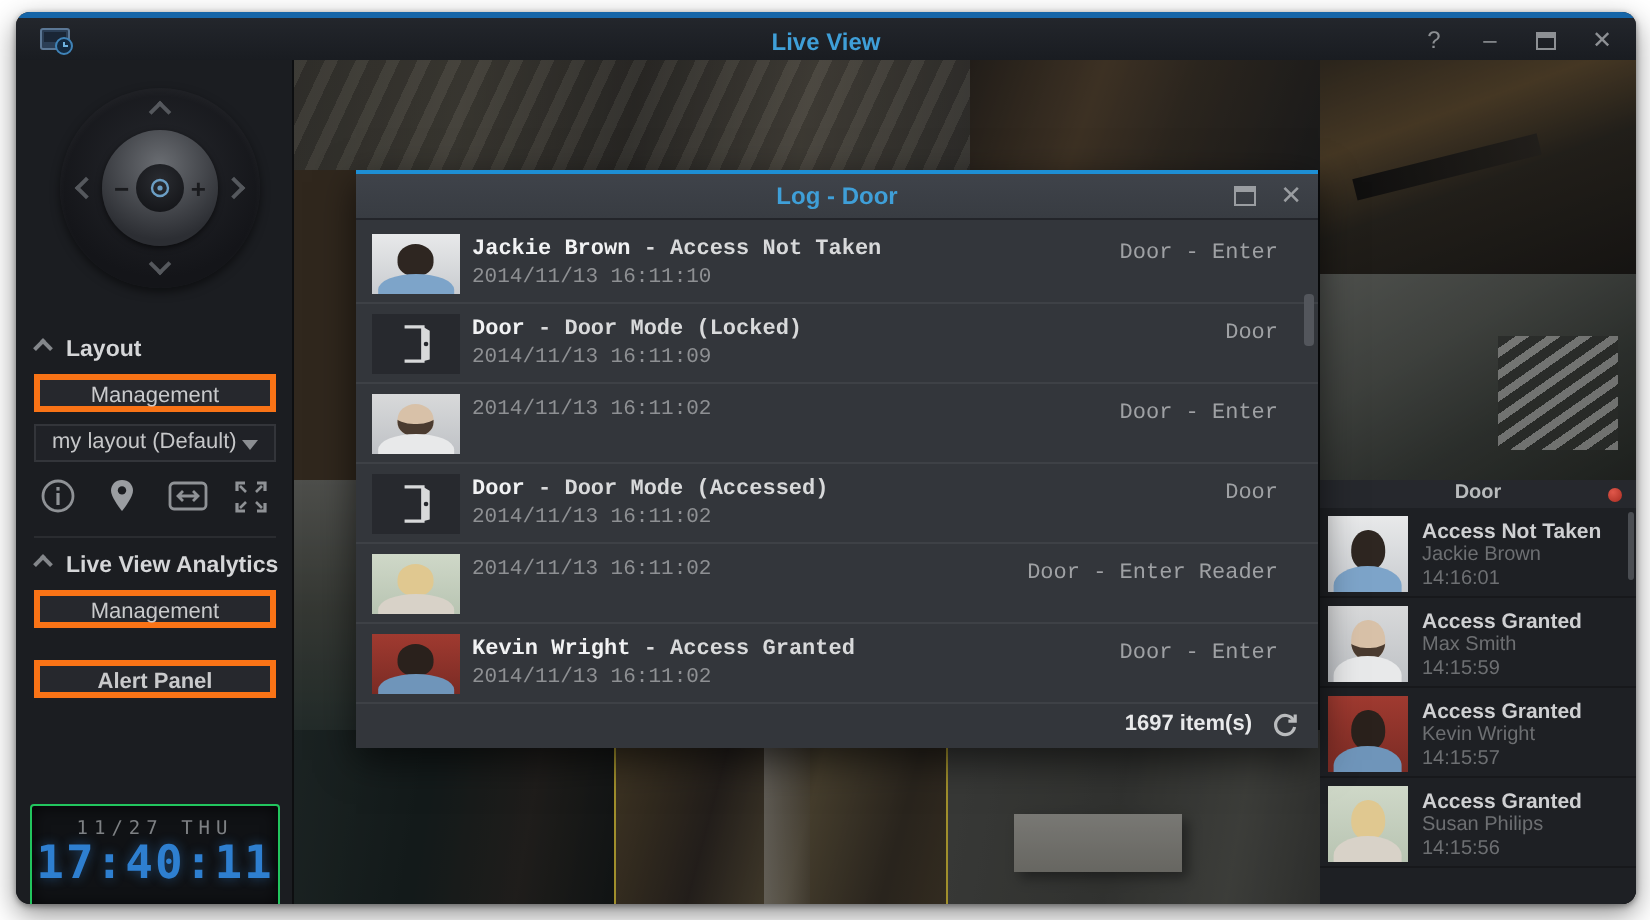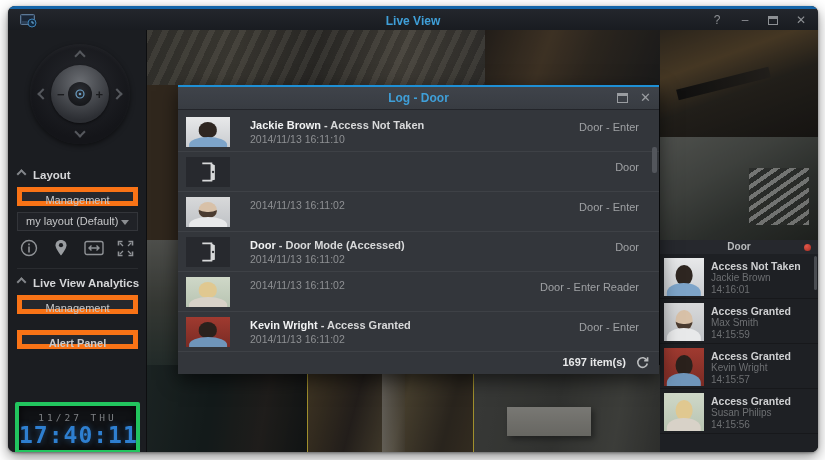--- a/index.html
+++ b/index.html
@@ -37,31 +37,31 @@
   .chev-left  { left:9px;  top:46px; transform:rotate(45deg); }
   .chev-right { right:9px; top:46px; transform:rotate(-135deg); }
   .zoomsign { position:absolute; top:22px; color:#111; font-weight:bold; font-size:13px; color:#1a1b1e; }
   .zoomsign.minus { left:6px; }
   .zoomsign.plus { right:6px; }
 
   .sec-head { position:absolute; left:10px; display:flex; align-items:center; gap:8px;
     color:#d5d6d8; font-size:11.5px; font-weight:bold; }
   .sec-chev { width:7px; height:7px; border-left:2px solid #84878b; border-bottom:2px solid #84878b; transform:rotate(135deg) translate(-1px,1px); }
   .side-btn { position:absolute; left:9px; width:121px; height:19px; background:#26282d;
-    border:5px solid #f97316; color:#c9cacc; font-size:11px; text-align:center; line-height:17px; cursor:default; }
+    border:3px solid #f97316; color:#c9cacc; font-size:11px; text-align:center; line-height:17px; cursor:default; }
   .dropdown { position:absolute; left:9px; top:182px; width:121px; height:19px; background:#202227;
     border:1px solid #33353a; color:#c6c7c9; font-size:11px; line-height:17px; padding-left:8px; }
   .dd-caret { position:absolute; right:8px; top:7px; width:0; height:0;
     border-left:4px solid transparent; border-right:4px solid transparent; border-top:5px solid #8b8e92; }
   .iconrow { position:absolute; left:9px; top:206px; width:121px; display:flex; justify-content:space-between; }
   .iconrow .ibtn { width:24px; height:24px; display:flex; align-items:center; justify-content:center; }
   .side-divider { position:absolute; left:9px; top:238px; width:121px; border-top:1px solid #2a2c30; }
 
   .clock { position:absolute; left:7px; top:372px; width:125px; height:52px;
-    background:#101215; border:4px solid #22c55e; border-radius:2px;
+    background:#101215; border:1px solid #22c55e; border-radius:2px;
     box-shadow:inset 0 0 8px rgba(0,0,0,.8); text-align:center; }
   .clock-date { margin-top:6px; color:#7e8184; font-size:9.5px; letter-spacing:3px;
     font-family:"DejaVu Sans Mono",monospace; }
   .clock-time { color:#2e7fd0; font-size:23px; font-weight:bold; letter-spacing:1px;
     font-family:"DejaVu Sans Mono",monospace; text-shadow:0 0 6px rgba(46,127,208,.45); line-height:24px; }
 
   
   .main { position:absolute; left:139px; top:24px; right:0; bottom:0; background:#0c0d0f; }
   .tile { position:absolute; overflow:hidden; }
   .t-ceiling { left:0; top:0; width:338px; height:55px;
@@ -119,21 +119,21 @@
 
   
   .modal { position:absolute; left:170px; top:79px; width:481px; height:289px;
     background:#33363b; border-top:2px solid #1e8fd5; box-shadow:0 6px 18px rgba(0,0,0,.6); }
   .m-head { position:relative; height:23px; background:linear-gradient(#3f434a,#383c42); border-bottom:1px solid #23252a; }
   .m-title { text-align:center; color:#3f9fd8; font-weight:bold; font-size:12px; line-height:22px; }
   .m-btns { position:absolute; right:8px; top:4px; display:flex; gap:12px; align-items:center; }
   .m-max { display:inline-block; width:11px; height:10px; border:1px solid #9a9da1; border-top-width:3px; }
   .m-close { color:#9a9da1; font-size:13px; line-height:13px; }
   .m-list { position:absolute; left:0; top:25px; right:0; height:240px; }
-  .m-row { position:relative; height:40px; border-bottom:1px solid #3e4146; padding:5px 18px 0 8px; display:flex; gap:20px; }
+  .m-row { position:relative; height:40px; border-bottom:1px solid #3e4146; padding:5px 18px 0 8px; display:flex; gap:6px;font-family:Liberation Mono, monospace; }
   .m-thumb { width:44px; height:30px; flex:none; }
   .m-rowtxt { padding-top:1px; }
   .m-line1 { font-size:11px; line-height:14px; }
   .m-name { color:#f1f2f3; font-weight:bold; }
   .m-sep { color:#d8d9da; font-weight:bold; }
   .m-event { color:#d8d9da; font-weight:bold; }
   .m-time { color:#8e9093; font-size:10.5px; line-height:14px; }
   .m-loc { position:absolute; right:20px; top:9px; color:#9fa1a4; font-size:11px; }
   .m-scroll { position:absolute; right:2px; top:35px; width:5px; height:26px; background:#53565c; border-radius:2px; }
   .m-foot { position:absolute; left:0; bottom:0; right:0; height:24px; display:flex; align-items:center; justify-content:flex-end; gap:10px; padding-right:10px; }
@@ -343,20 +343,24 @@
       </div>
 
       <div class="m-row">
         <div class="m-thumb doorthumb">
           <svg class="ic" width="16" height="22" viewBox="0 0 14 18">
             <path d="M2 1.5 h8 v15 h-8" fill="none" stroke="#d8d9da" stroke-width="1.5"></path>
             <path d="M10 1.5 L13 3.2 v12.6 L10 16.5 Z" fill="#d8d9da"></path>
             <circle cx="11.4" cy="9" r="1" fill="#27292e"></circle>
           </svg>
         </div>
+        <div class="m-rowtxt">
+          <div class="m-line1"><span class="m-name">Door</span><span class="m-sep"> - </span><span class="m-event">Door Mode (Locked)</span></div>
+          <div class="m-time">2014/11/13 16:11:09</div>
+        </div>
         <div class="m-loc">Door</div>
       </div>
 
       <div class="m-row">
         <div class="m-thumb pthumb ph-max">
             <span class="head"></span>
             <span class="body"></span>
           </div>
         <div class="m-rowtxt">
           <div class="m-time">2014/11/13 16:11:02</div>

